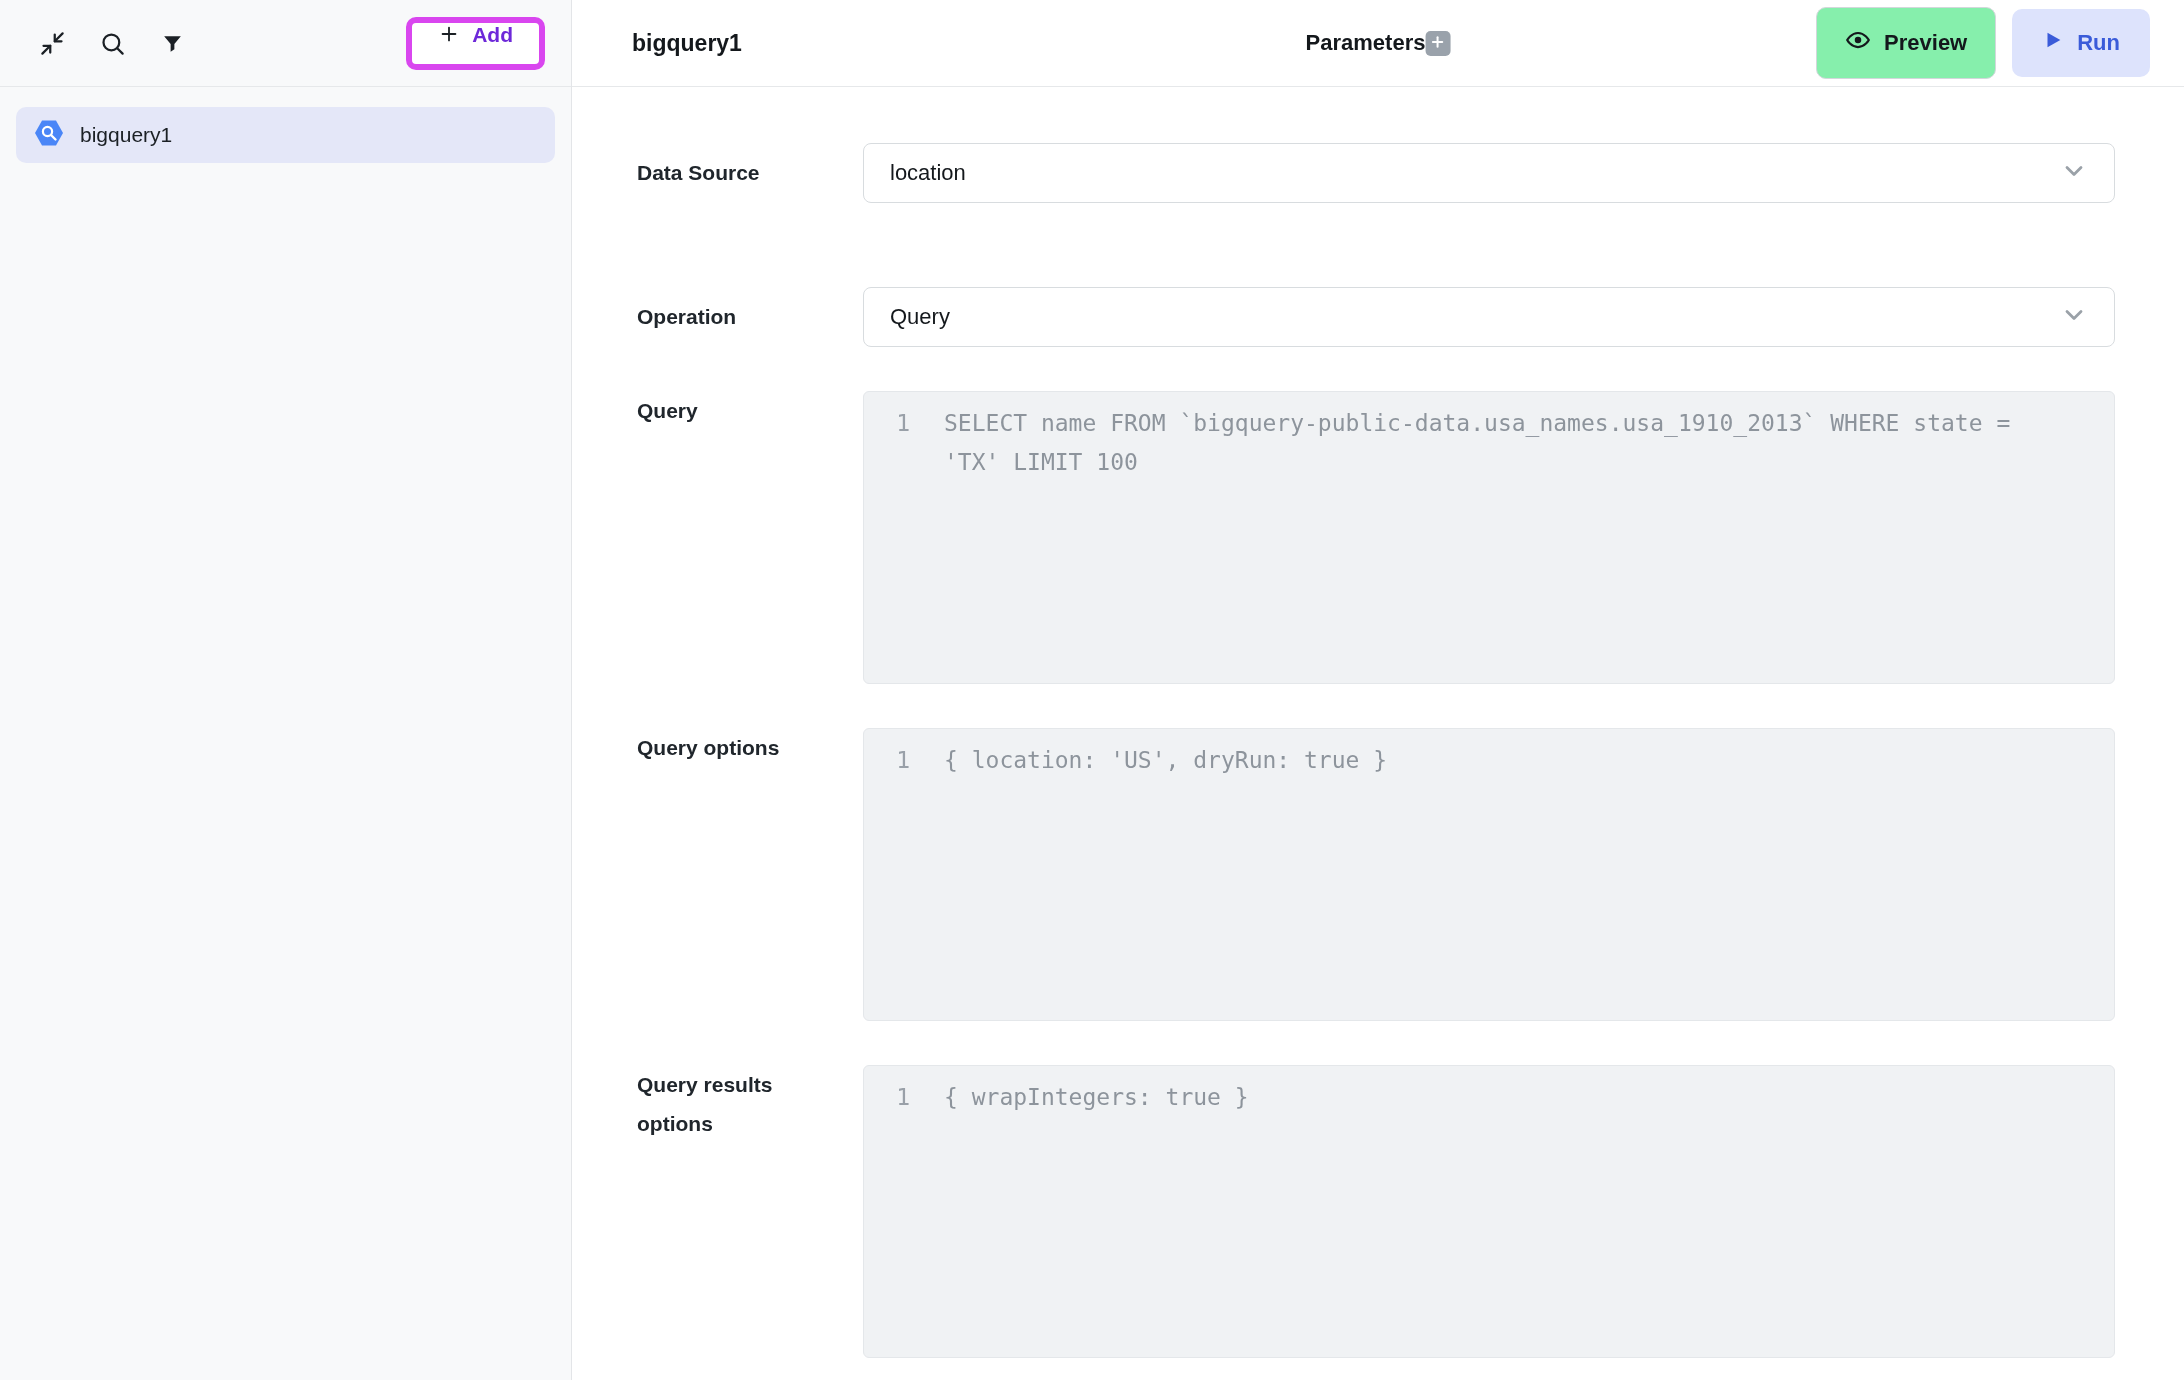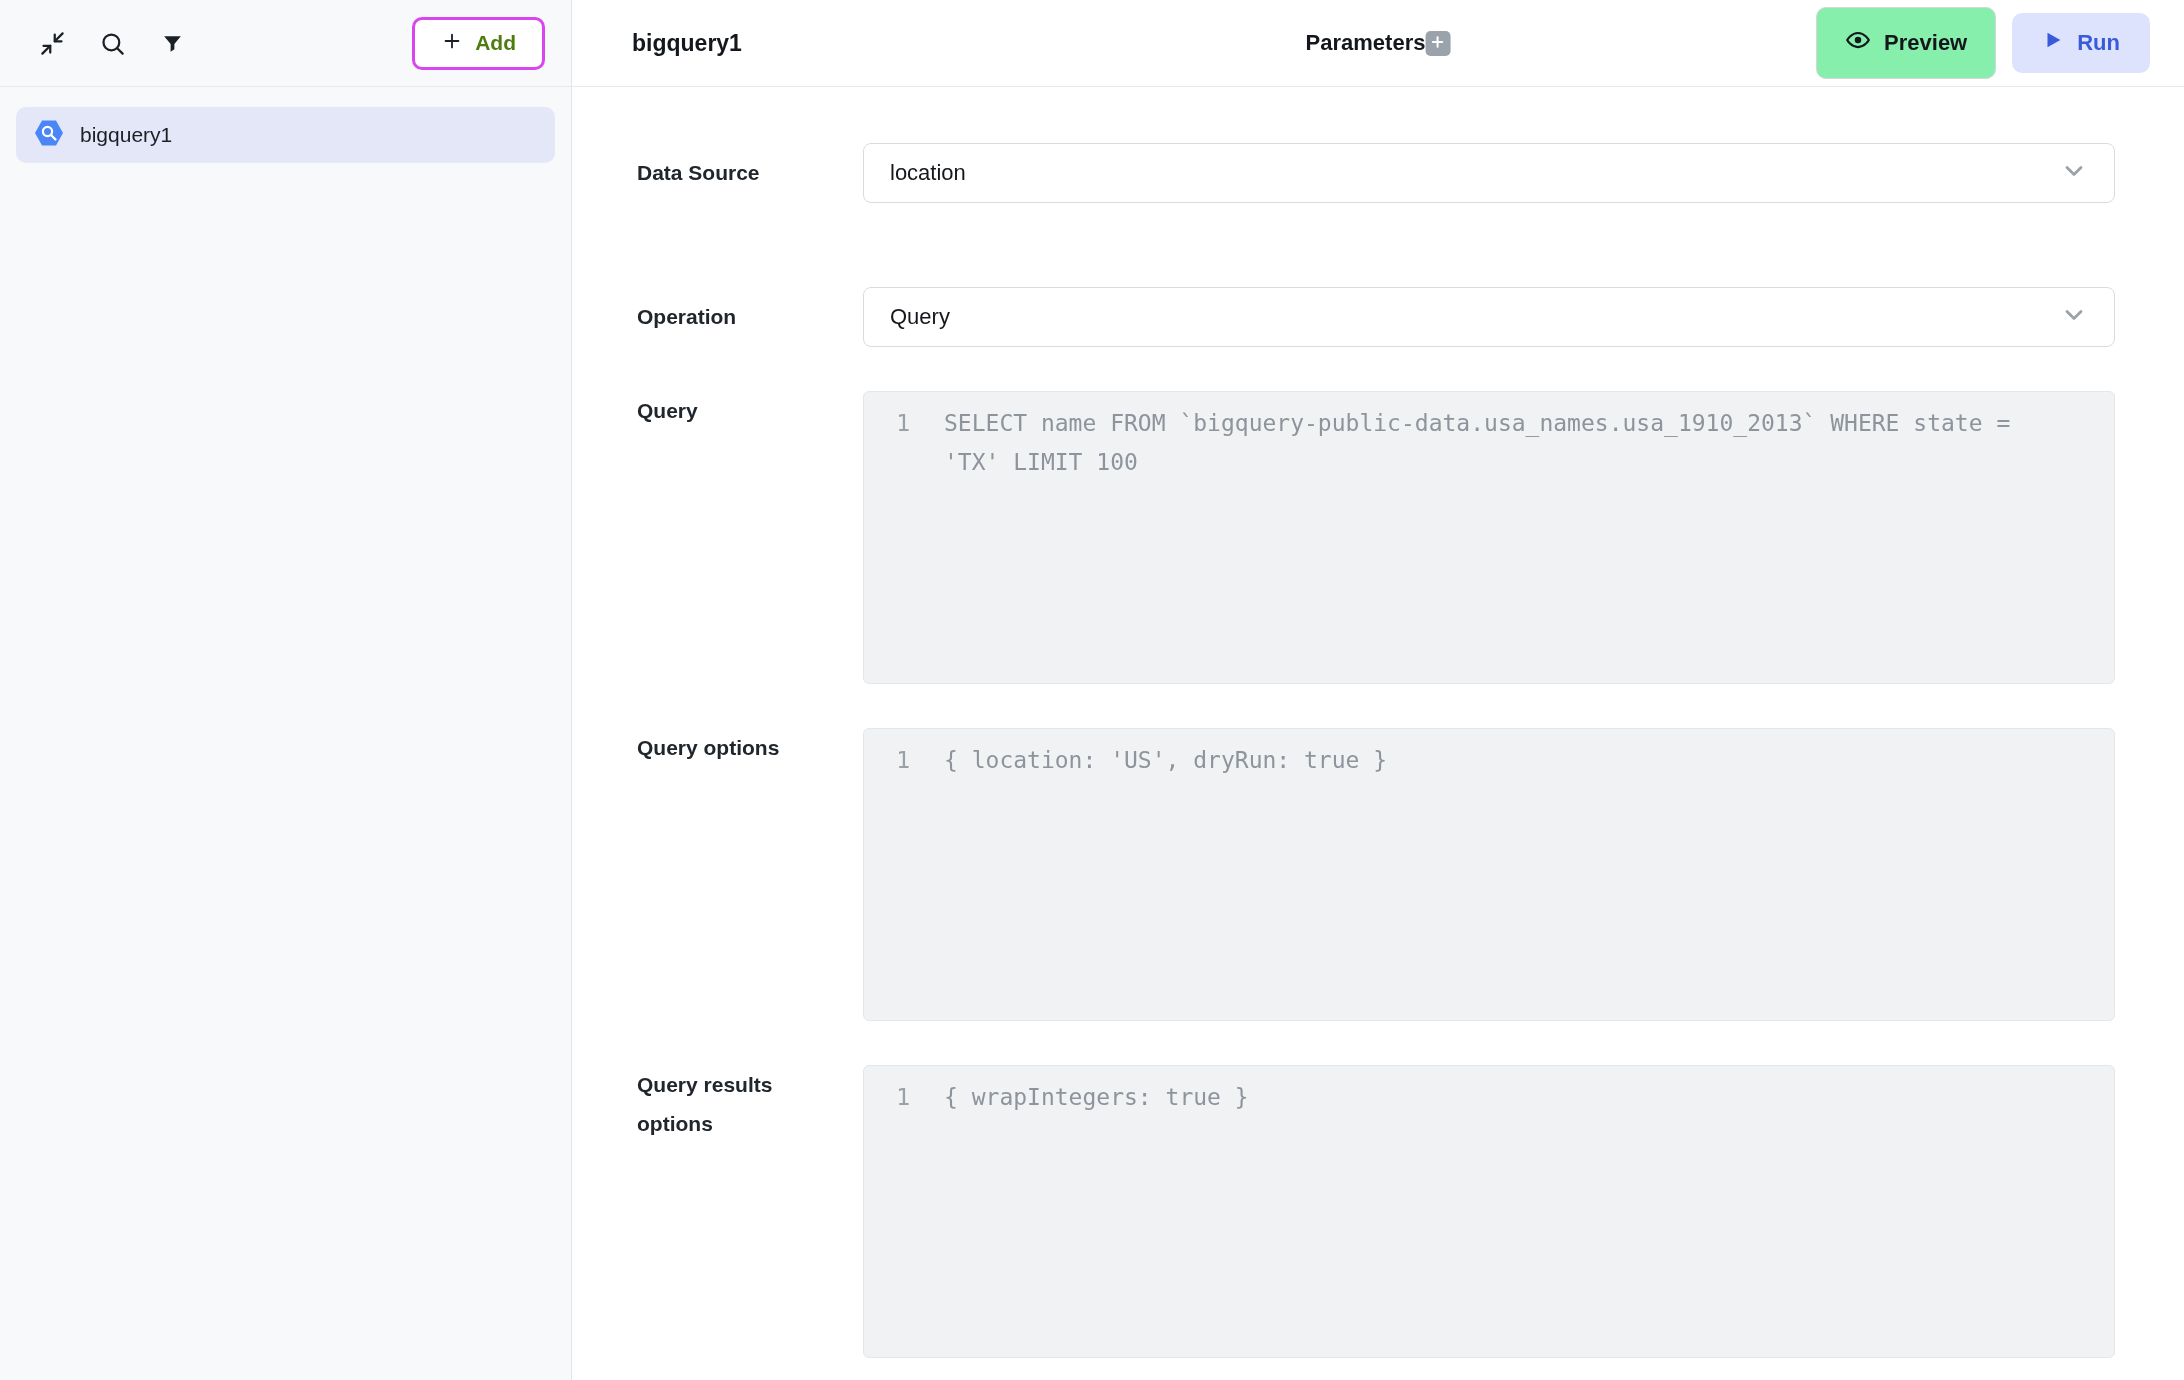--- a/index.html
+++ b/index.html
@@ -27,25 +27,25 @@
   .icon-btn {
     width:44px; height:44px;
     display:flex; align-items:center; justify-content:center;
     border:none; background:transparent; cursor:pointer;
     border-radius:8px; margin-right:16px;
   }
   .icon-btn svg { display:block; }
   .add-btn {
     margin-left:auto;
     height:53px; padding:0 26px;
-    display:flex; align-items:center; gap:12px;
-    background:#ffffff;
-    border:3px solid #d946ef;
+    display:flex; gap:12px;
+    background:#ffffff;
+    border:6px solid #d946ef;
     border-radius:10px;
-    font-family:inherit; font-size:21px; font-weight:600; color:#4d7c0f;
+    font-family:inherit; font-size:21px; font-weight:600; color:#6d28d9;
     cursor:pointer;
   }
   .sidebar-list { padding:20px 16px; }
   .query-item {
     height:56px;
     display:flex; align-items:center; gap:16px;
     padding:0 18px;
     border-radius:10px;
     background:#e4e7f8;
     cursor:pointer;
@@ -75,21 +75,21 @@
     cursor:pointer;
   }
   .preview-btn {
     height:72px; padding:0 28px;
     display:flex; align-items:center; gap:13px;
     background:#86efac; border:1px solid #d3d7db; border-radius:10px;
     font-family:inherit; font-size:22px; font-weight:600; color:#14181c;
     cursor:pointer; margin-left:auto;
   }
   .run-btn {
-    height:60px; padding:0 30px;
+    height:68px; padding:0 30px;
     display:flex; align-items:center; gap:13px;
     background:#dde3fc; border:none; border-radius:10px;
     font-family:inherit; font-size:22px; font-weight:600; color:#3a5bd9;
     cursor:pointer; margin-left:16px;
   }
 
   
   .content { flex:1; padding:56px 69px 0 65px; overflow:hidden; }
   .row { display:flex; }
   .row + .row.gap-lg { margin-top:84px; }

